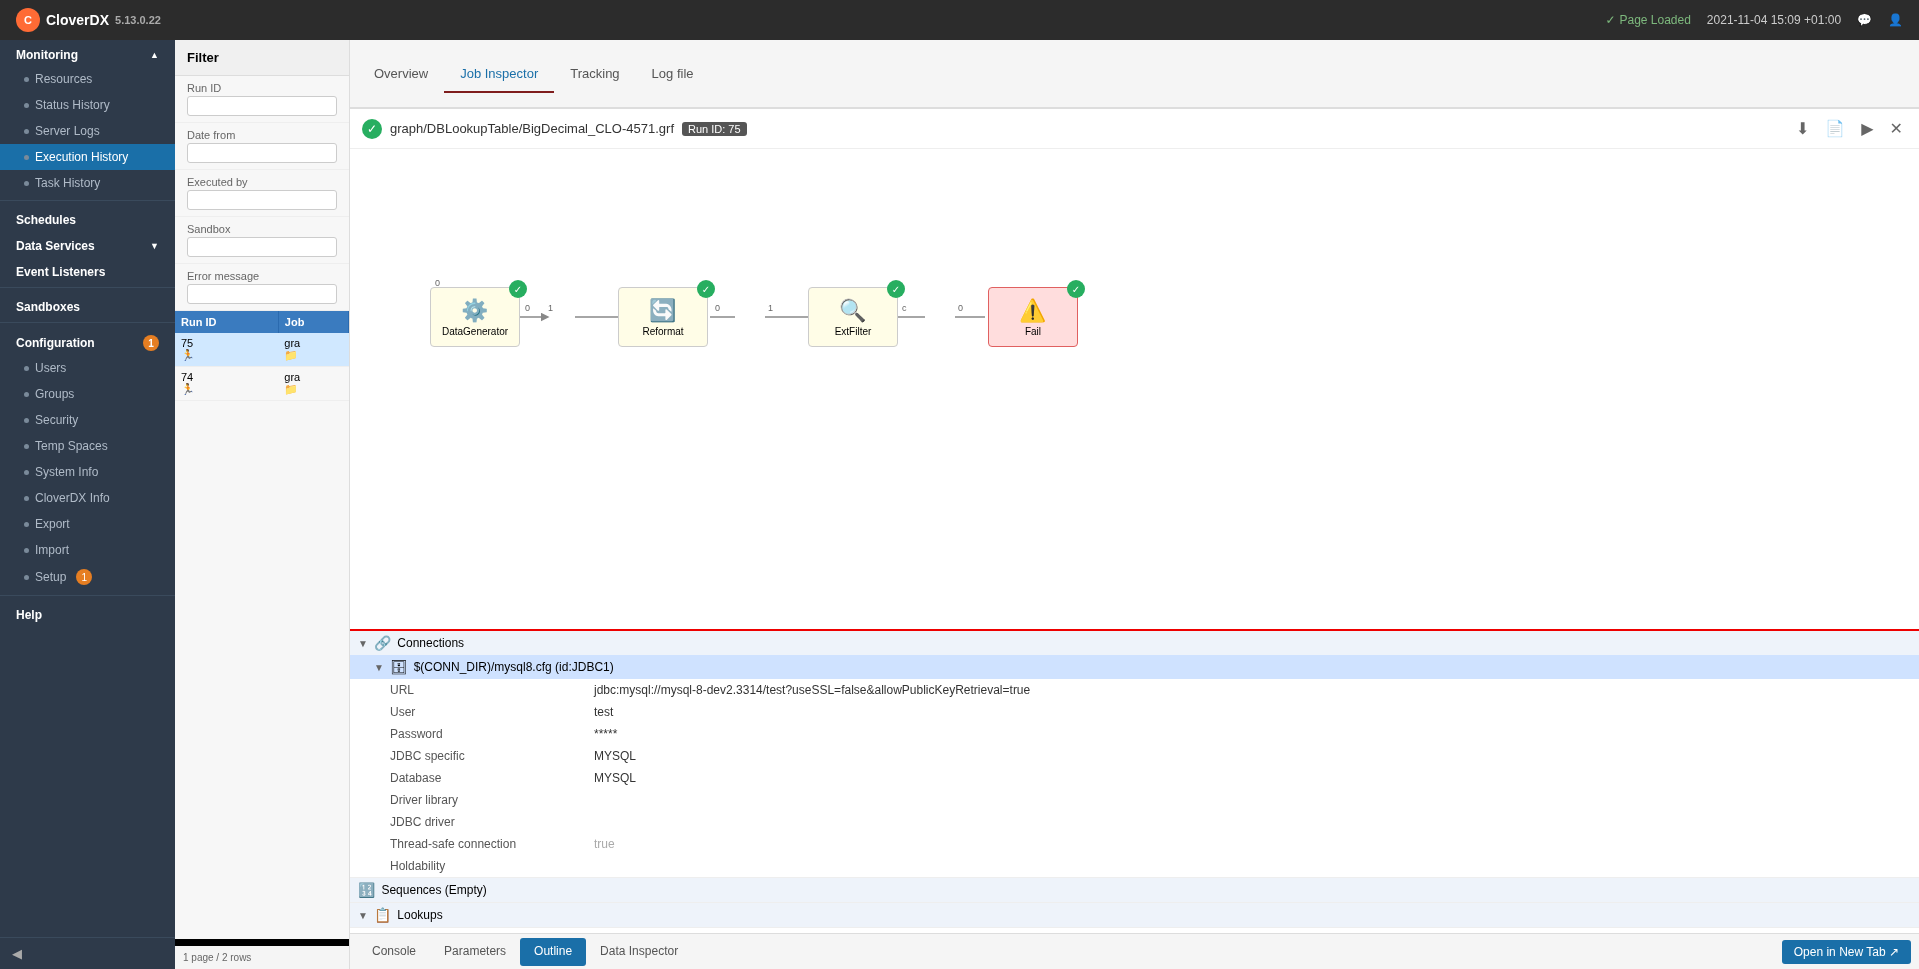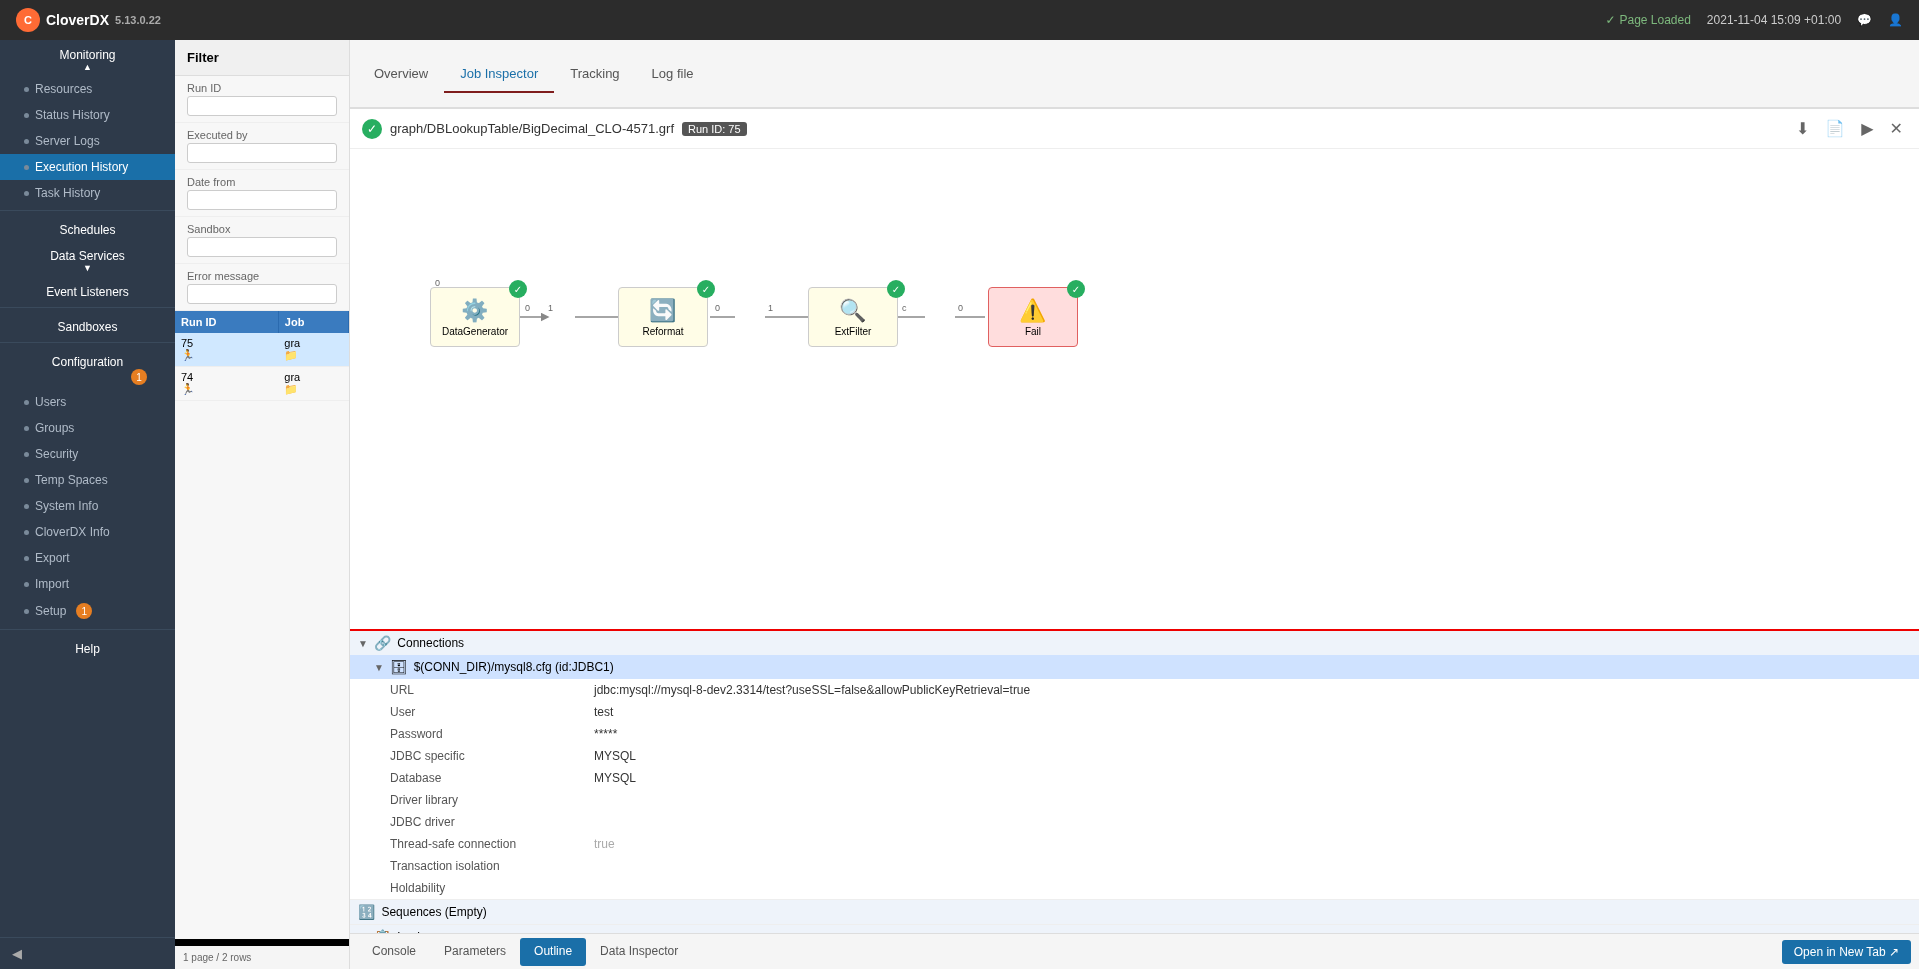--- a/index.html
+++ b/index.html
@@ -21,21 +21,21 @@
     .clover-logo .logo-icon { width: 24px; height: 24px; background: #ff6b35; border-radius: 50%; display: flex; align-items: center; justify-content: center; color: #fff; font-size: 11px; font-weight: bold; }
     .version { color: #aaa; font-size: 11px; }
     .top-bar-right { display: flex; align-items: center; gap: 16px; font-size: 12px; color: #ccc; }
     .page-loaded { display: flex; align-items: center; gap: 4px; color: #7db87d; }
 
     
     .app-layout { display: flex; height: calc(100vh - 40px); }
 
     
     .sidebar { width: 175px; background: #2e3a4a; color: #ccc; display: flex; flex-direction: column; flex-shrink: 0; overflow-y: auto; }
-    .sidebar-group-header { display: flex; align-items: center; justify-content: space-between; padding: 8px 28px 4px; color: #fff; font-size: 12px; font-weight: 400; cursor: pointer; flex-direction: column; }
+    .sidebar-group-header { display: flex; align-items: center; justify-content: space-between; padding: 8px 16px 4px; color: #fff; font-size: 12px; font-weight: 700; cursor: pointer; }
     .sidebar-item { padding: 6px 12px 6px 24px; cursor: pointer; font-size: 12px; color: #b0bbc8; display: flex; align-items: center; gap: 6px; }
     .sidebar-item.active { background: #1a6fa8; color: #fff; }
     .sidebar-item .dot { width: 5px; height: 5px; border-radius: 50%; background: #7a8a9a; flex-shrink: 0; }
     .sidebar-divider { height: 1px; background: #3a4a5c; margin: 4px 0; }
     .sidebar-bottom { margin-top: auto; padding: 8px 12px; border-top: 1px solid #3a4a5c; }
     .badge-orange { background: #e67e22; color: #fff; border-radius: 50%; width: 16px; height: 16px; font-size: 10px; display: inline-flex; align-items: center; justify-content: center; margin-left: auto; }
 
     
     .filter-panel { width: 175px; background: #f7f7f7; border-right: 1px solid #ddd; display: flex; flex-direction: column; flex-shrink: 0; }
     .filter-title { padding: 10px 12px; font-weight: 600; font-size: 13px; border-bottom: 1px solid #ddd; background: #f0f0f0; }
@@ -223,25 +223,25 @@
     </div>
   </div>
 
   <div class="filter-panel">
     <div class="filter-title">Filter</div>
     <div class="filter-field">
       <div class="filter-label">Run ID</div>
       <input class="filter-input" type="text" value="" style="">
     </div>
     <div class="filter-field">
+      <div class="filter-label">Date from</div>
+      <input class="filter-input" type="text" value="" style="">
+    </div>
+    <div class="filter-field">
       <div class="filter-label">Executed by</div>
-      <input class="filter-input" type="text" value="" style="">
-    </div>
-    <div class="filter-field">
-      <div class="filter-label">Date from</div>
       <input class="filter-input" type="text" value="" style="">
     </div>
     <div class="filter-field">
       <div class="filter-label">Sandbox</div>
       <input class="filter-input" type="text" value="" style="">
     </div>
     <div class="filter-field">
       <div class="filter-label">Error message</div>
       <input class="filter-input" type="text" value="" style="">
     </div>
@@ -396,24 +396,20 @@
           </div>
           <div class="tree-row level-2">
             <span class="prop-name" style="min-width:200px;color:#555;">JDBC driver</span>
             <span class="prop-value"></span>
           </div>
           <div class="tree-row level-2">
             <span class="prop-name" style="min-width:200px;color:#555;">Thread-safe connection</span>
             <span class="prop-value" style="color:#aaa;">true</span>
           </div>
           <div class="tree-row level-2">
-            <span class="prop-name" style="min-width:200px;color:#555;">Transaction isolation</span>
-            <span class="prop-value"></span>
-          </div>
-          <div class="tree-row level-2">
             <span class="prop-name" style="min-width:200px;color:#555;">Holdability</span>
             <span class="prop-value"></span>
           </div>
         </div>
 
         <div class="tree-section">
           <div class="tree-row level-0">
             <span class="tree-icon">🔢</span>
             <span>Sequences (Empty)</span>
           </div>

